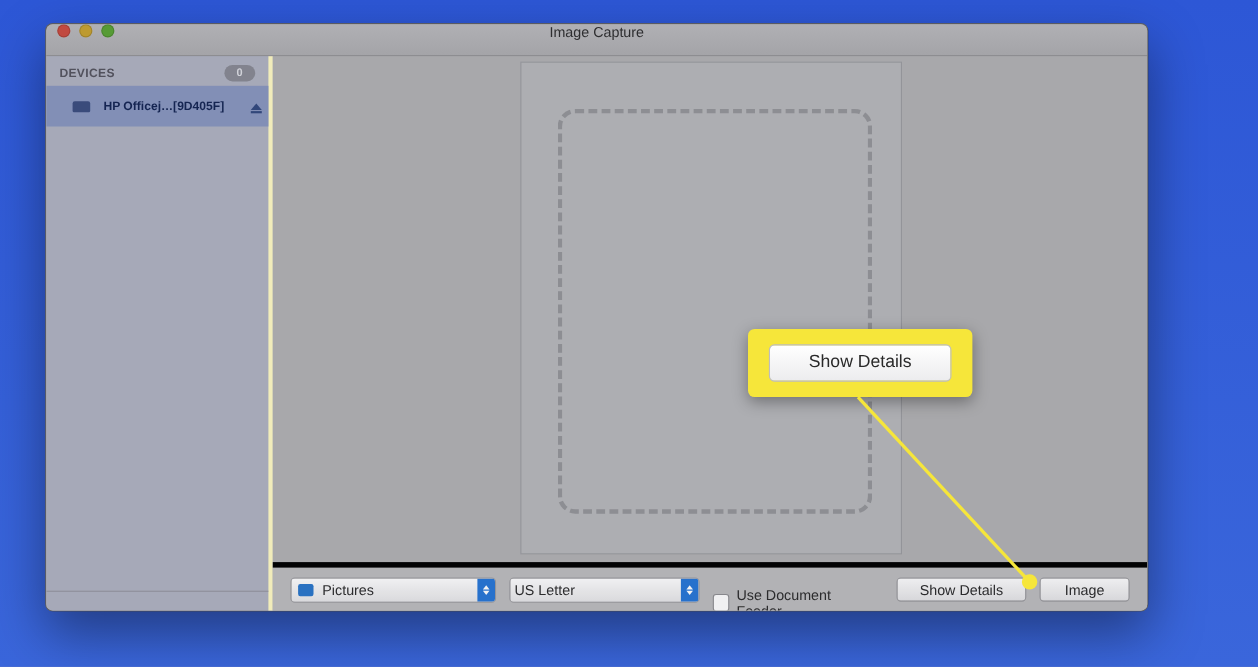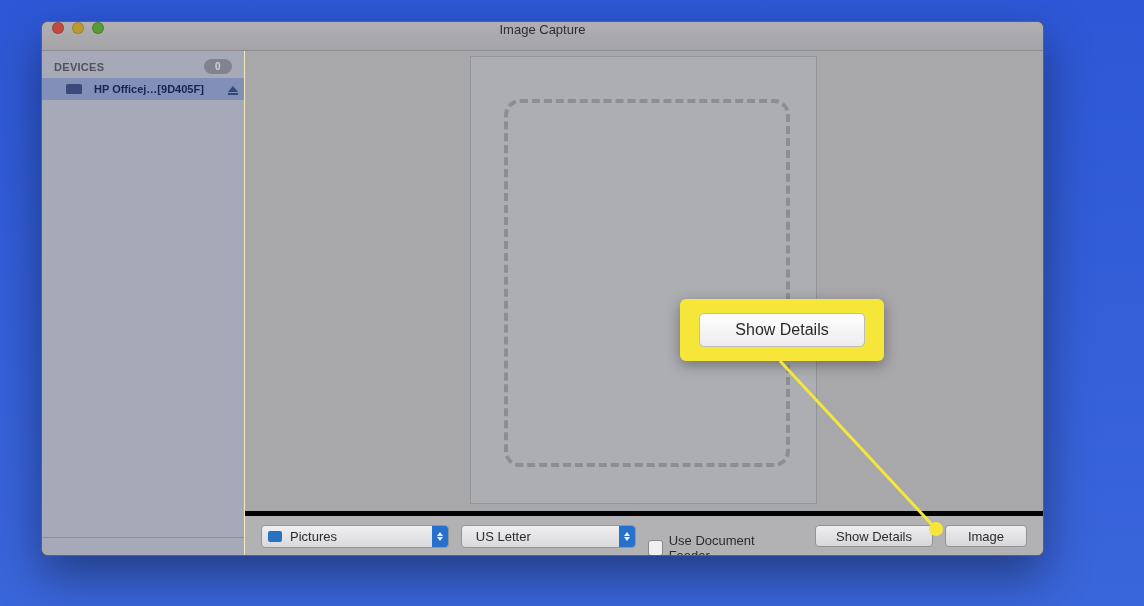--- a/index.html
+++ b/index.html
@@ -56,21 +56,21 @@
     font-size: 13px;
     color: #2f2f30;
   }
   .body {
     display: flex;
     height: calc(100% - 28px);
   }
   .sidebar {
     width: 202px;
     background: #afb2c1;
-    border-right: 1px solid #fef9c3;
+    border-right: 4px solid #fef9c3;
     display: flex;
     flex-direction: column;
     font-size: 11px;
   }
   .section-header {
     color: #555560;
     font-weight: 600;
     letter-spacing: 0.3px;
     padding: 8px 12px 4px;
     display: flex;
@@ -83,21 +83,21 @@
     border-radius: 9px;
     min-width: 18px;
     height: 15px;
     font-size: 10px;
     display: inline-flex;
     align-items: center;
     justify-content: center;
     padding: 0 5px;
   }
   .device-row {
-    height: 22px;
+    height: 37px;
     background: #8896bf;
     display: flex;
     align-items: center;
     font-size: 11px;
     color: #152654;
     font-weight: 600;
     padding: 0 6px 0 24px;
     gap: 8px;
     position: relative;
   }
@@ -208,21 +208,21 @@
   .cap::after  { border-top: 4px solid #fff; }
   .select-icon {
     width: 14px; height: 11px;
     background: #2a76ca;
     border-radius: 2px;
     margin: 0 6px 0 6px;
   }
   .select-text { padding-right: 22px; padding-left: 2px; }
   .select.dest { width: 198px; }
   .select.size { width: 184px; }
-  .select.size .select-text { padding-left: 14px; }
+  .select.size .select-text { padding-left: 4px; }
 
   .checkbox-wrap {
     display: flex;
     align-items: center;
     gap: 6px;
     font-size: 13px;
     color: #2c2c2d;
     margin-top: 24px;
   }
   .checkbox {

